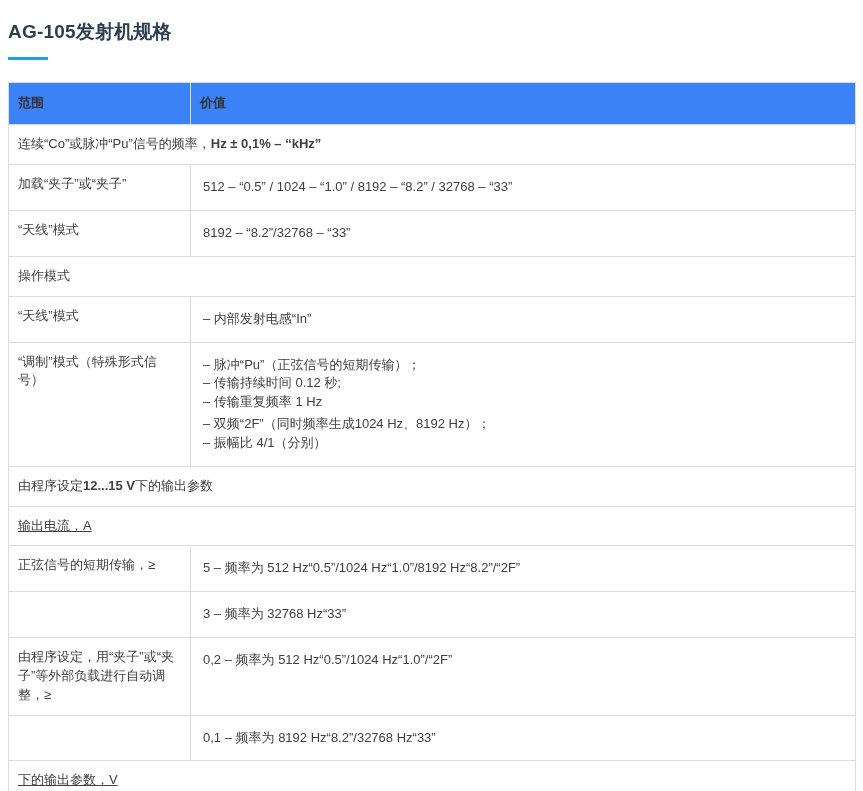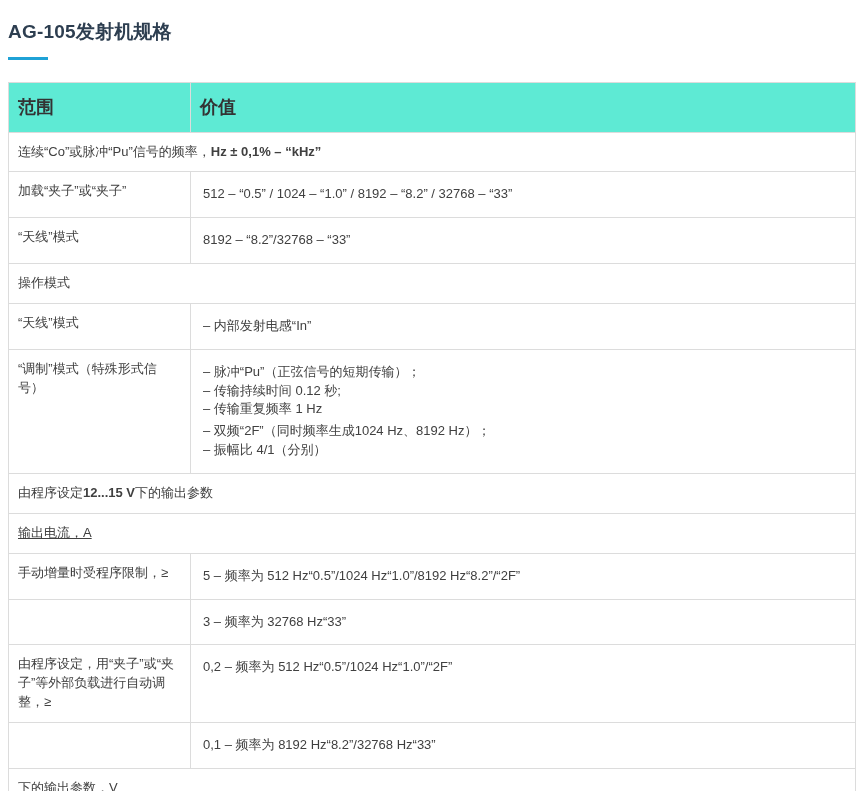--- a/index.html
+++ b/index.html
@@ -42,24 +42,24 @@
   table.spec th, table.spec td {
     border: 1px solid #dcdcdc;
     padding: 10px 10px 10px 9px;
     font-size: 13px;
     line-height: 1.45;
     vertical-align: top;
     color: #404040;
     word-wrap: break-word;
   }
   table.spec th {
-    background: #5eead4;
+    background: #3b82f6;
     font-weight: bold;
     text-align: left;
-    font-size: 18px;
+    font-size: 13px;
     color: #333;
     padding-top: 11px;
     padding-bottom: 11px;
   }
   col.c1 { width: 182px; }
   col.c2 { width: 665px; }
   .bold { font-weight: bold; }
   .underline { text-decoration: underline; margin-top: 9px; }
   .cell-lines > div { margin: 3px; }
   .cell-lines > div + div { margin-top: 1px; }
@@ -131,21 +131,21 @@
             </div>
           </td>
         </tr>
         <tr>
           <td colspan="2"><span>由程序设定</span><span class="bold">12...15 V</span><span>下的输出参数</span></td>
         </tr>
         <tr>
           <td colspan="2"><span class="underline">输出电流，A</span></td>
         </tr>
         <tr>
-          <td><span>手动增量时受程序限制，≥</span></td>
+          <td><span>正弦信号的短期传输，≥</span></td>
           <td>
             <div class="cell-lines">
               <div>5 – 频率为 512 Hz“0.5”/1024 Hz“1.0”/8192 Hz“8.2”/“2F”</div>
             </div>
           </td>
         </tr>
         <tr>
           <td>&nbsp;</td>
           <td>
             <div class="cell-lines">

